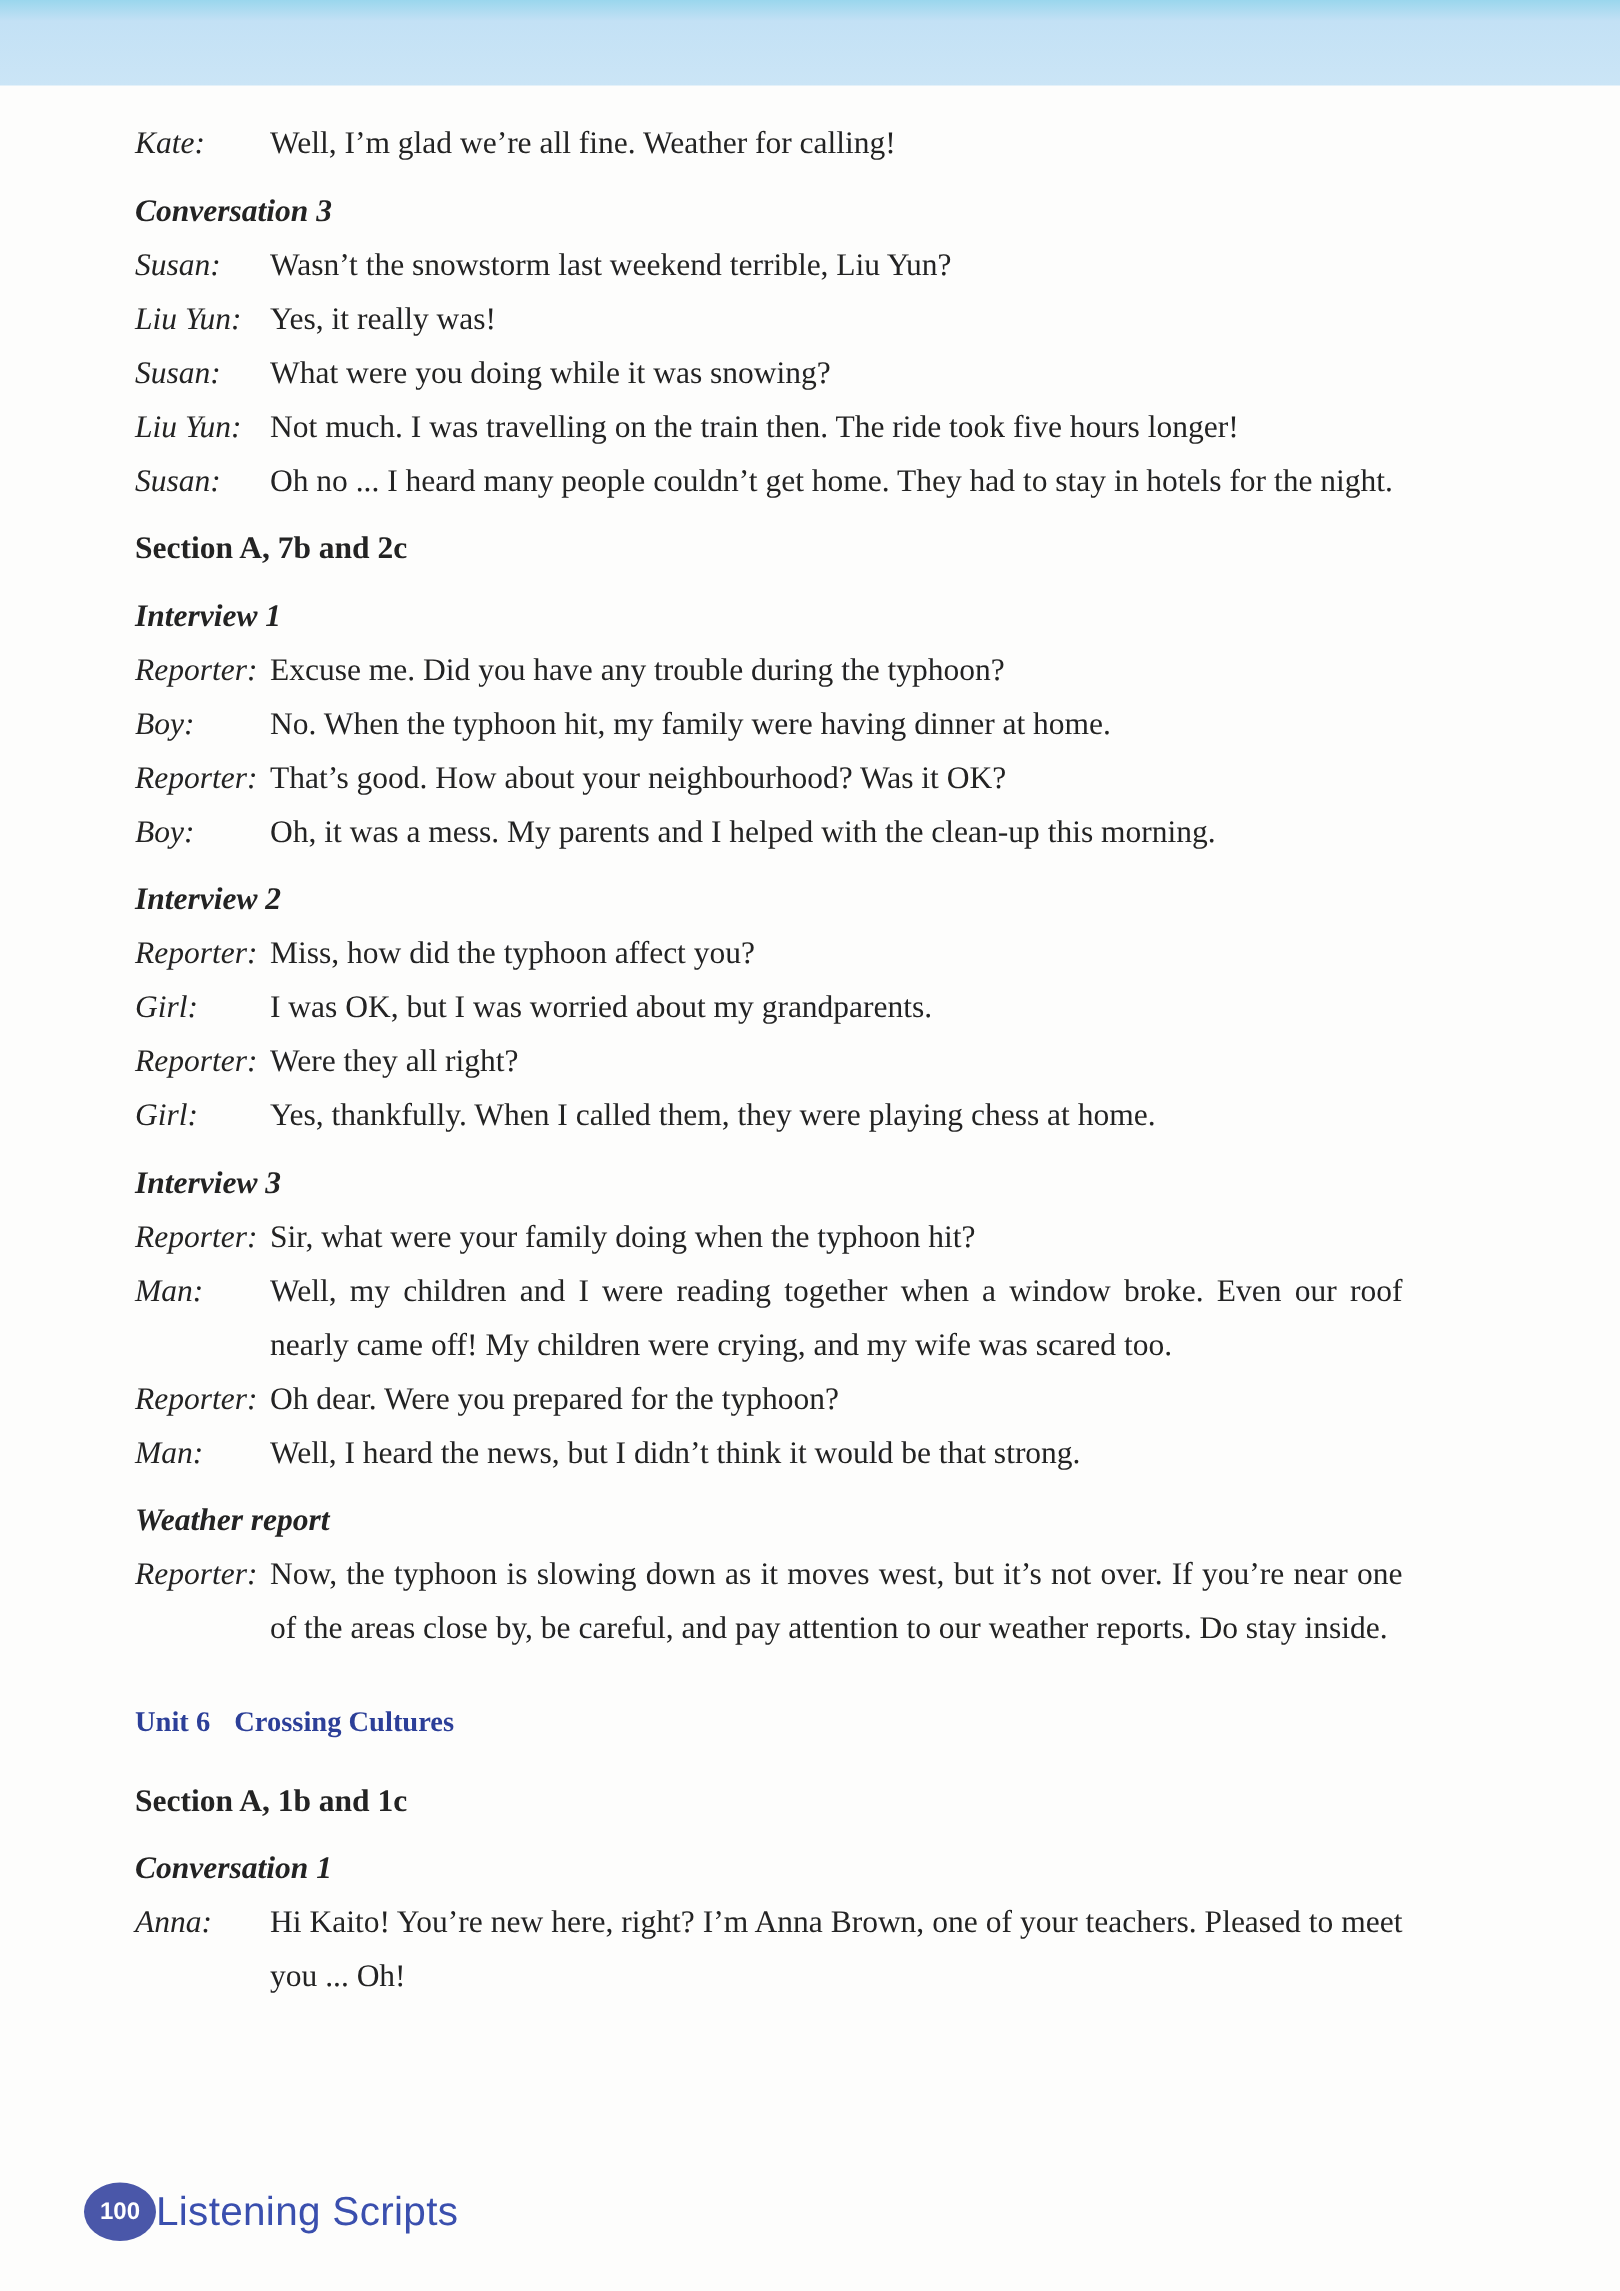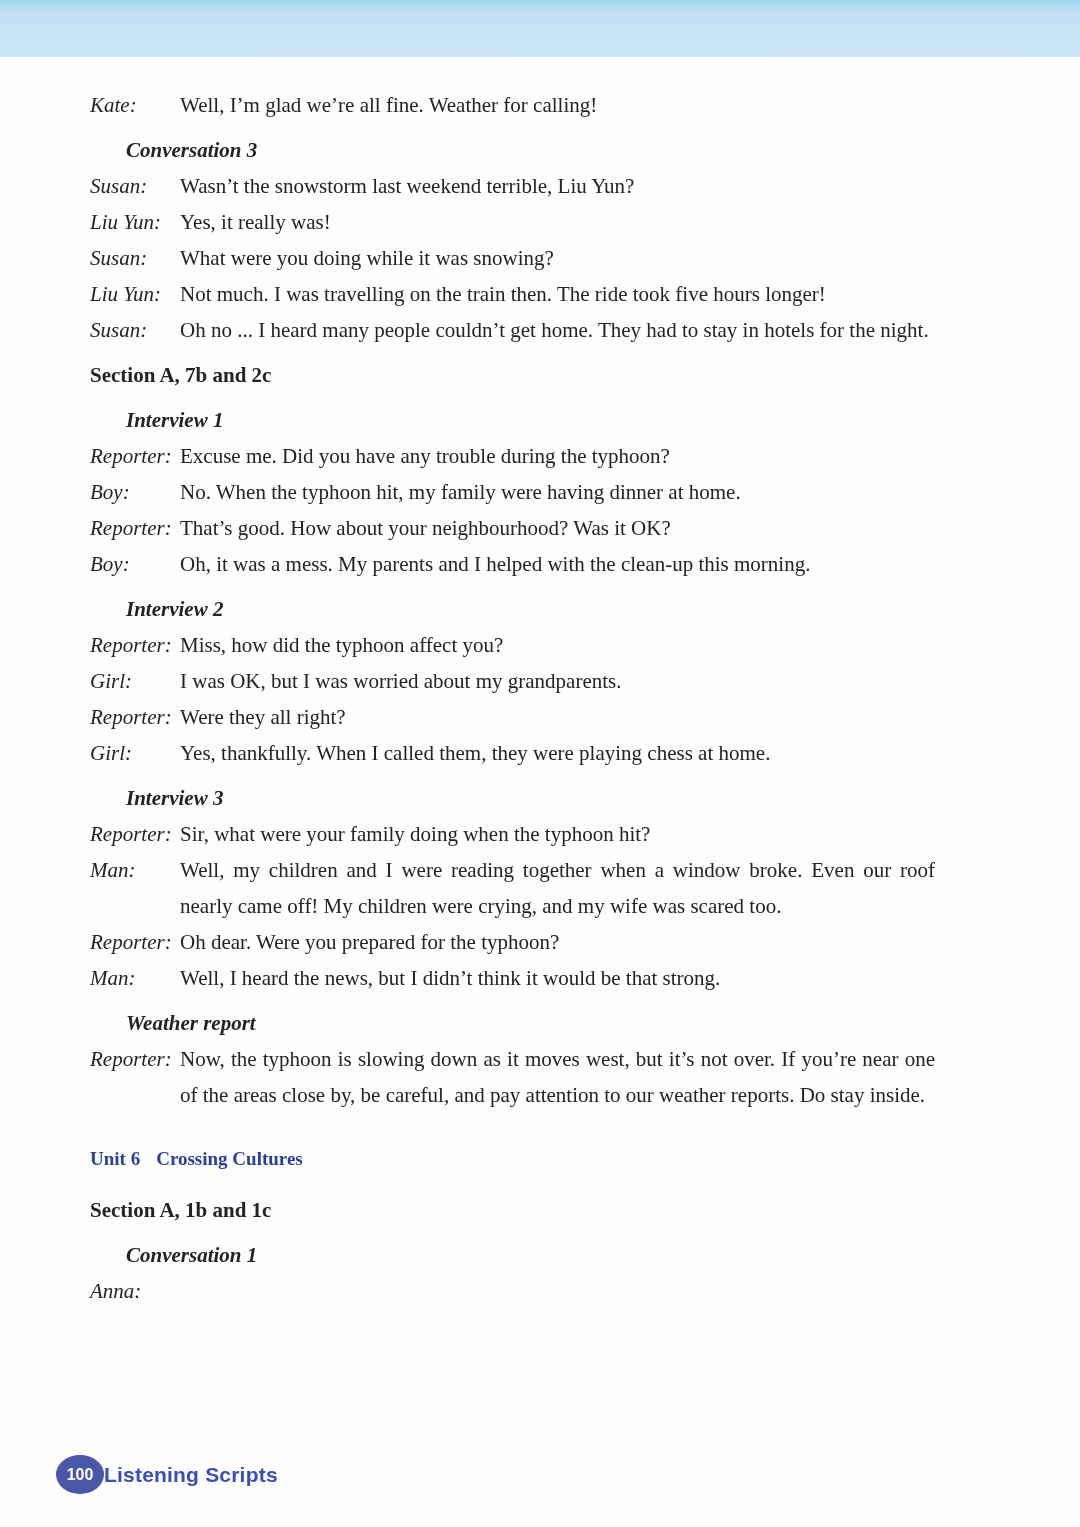--- a/index.html
+++ b/index.html
@@ -22,21 +22,21 @@
     background: linear-gradient(180deg,
       var(--band-top, #9ad6ed) 0px,
       var(--band-main, #c3e1f5) 14px,
       var(--band-main2, #cbe5f6) 100%);
   }
 
   .content {
     position: absolute;
     top: 57px;
     left: 0;
-    padding: 30px 145px 0 90px;
+    padding: 20px 145px 0 90px;
     width: 845px;
     box-sizing: content-box;
   }
 
   .row {
     display: flex;
     align-items: flex-start;
     font-size: 21px;
     line-height: 36px;
   }
@@ -48,21 +48,21 @@
     flex: 1 1 auto;
     text-align: justify;
   }
 
   .heading {
     font-size: 21px;
     line-height: 36px;
     font-weight: bold;
     margin-top: 9px;
   }
-  .heading-italic { font-style: italic; margin-left: 36px; }
+  .heading-italic { font-style: italic; }
   .heading-bold { font-style: normal; }
 
   .unit-heading {
     font-size: 19px;
     line-height: 38px;
     font-weight: bold;
     color: var(--unit-heading, #2c3f98);
     margin-top: 27px;
     margin-bottom: 14px;
   }
@@ -82,22 +82,22 @@
     justify-content: center;
     width: 48px;
     height: 39px;
     border-radius: 50%;
     background: var(--badge, #4a57a9);
     color: #ffffff;
     font-size: 16px;
     font-weight: bold;
   }
   .footer-label {
-    font-size: 21px;
-    font-weight: bold;
+    font-size: 27px;
+    font-weight: normal;
     color: var(--footer-label, #3a4fae);
     letter-spacing: 0.2px;
   }
 </style>
 </head>
 <body>
 
 <div class="page">
   <div class="header-band"></div>
 
@@ -182,20 +182,21 @@
       <div class="heading heading-italic">Weather report</div>
       <div class="row">
         <span class="speaker">Reporter:</span>
         <div class="line">Now, the typhoon is slowing down as it moves west, but it’s not over. If you’re near one of the areas close by, be careful, and pay attention to our weather reports. Do stay inside.</div>
       </div>
       <div class="unit-heading"><span class="unit-label">Unit 6</span><span>Crossing Cultures</span></div>
       <div class="heading heading-bold">Section A, 1b and 1c</div>
       <div class="heading heading-italic">Conversation 1</div>
       <div class="row">
         <span class="speaker">Anna:</span>
+        <div class="line">Hi Kaito! You’re new here, right? I’m Anna Brown, one of your teachers. Pleased to meet you ... Oh!</div>
       </div>
     </main>
 
   <footer class="page-footer">
     <span class="badge">
       <span>100</span>
     </span>
     <span class="footer-label">Listening Scripts</span>
   </footer>
 </div>

